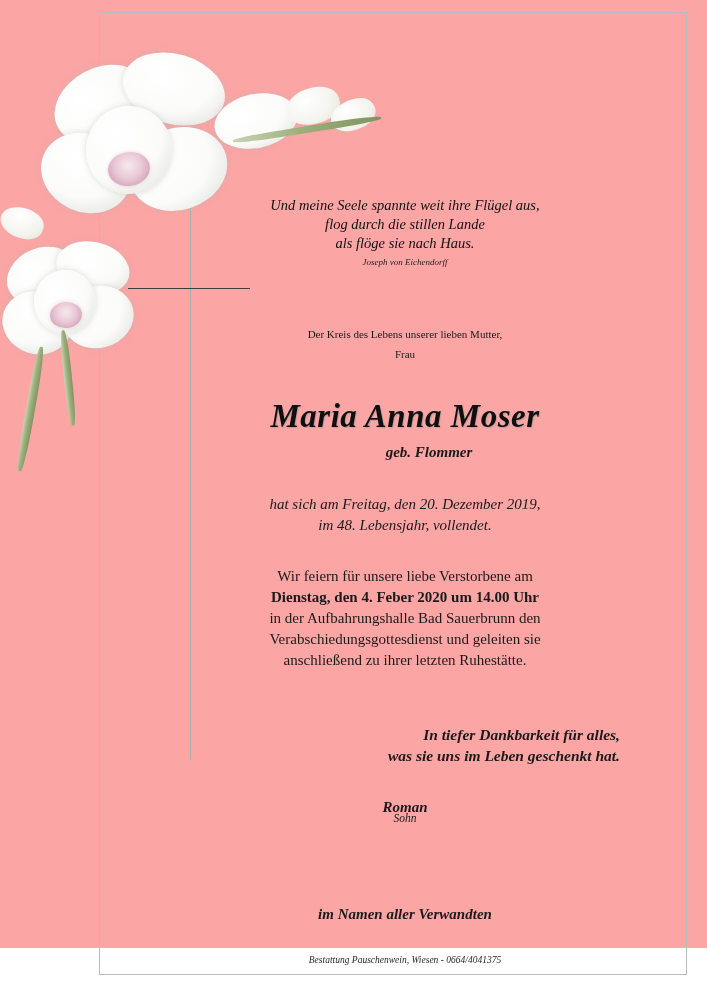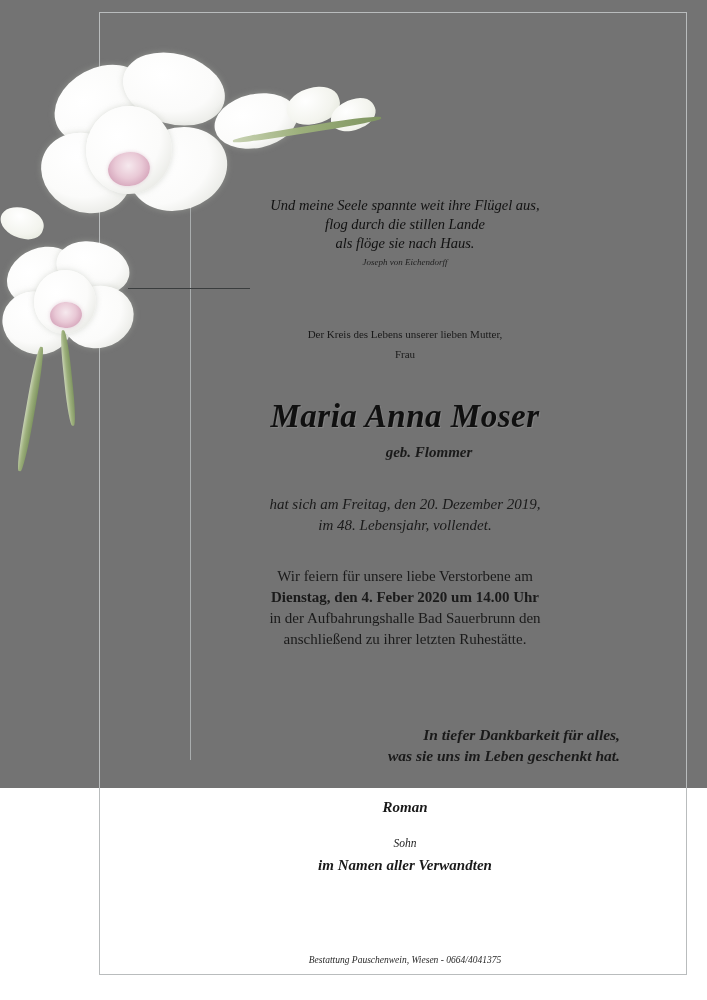--- a/index.html
+++ b/index.html
@@ -11,22 +11,22 @@
     width: 707px;
     height: 1000px;
     font-family: "Liberation Serif", serif;
     color: #1a1a1a;
     overflow: hidden;
   }
 
   .page {
     position: relative;
     width: 707px;
-    height: 788px;
-    background: #737373;
+    height: 948px;
+    background: #fca5a5;
   }
 
   
   .card-frame {
     position: absolute;
     left: 99px;
     top: 12px;
     width: 588px;
     height: 963px;
     border: 1px solid #b9bcbd;
@@ -182,30 +182,30 @@
     position: absolute;
     top: 799px;
     left: 0;
     width: 430px;
     font-weight: bold;
     font-style: italic;
     font-size: 15px;
   }
   .mourner-relation {
     position: absolute;
-    top: 837px;
+    top: 812px;
     left: 0;
     width: 430px;
     font-style: italic;
     font-size: 11.5px;
   }
 
   .closing {
     position: absolute;
-    top: 857px;
+    top: 906px;
     left: 0;
     width: 430px;
     font-weight: bold;
     font-style: italic;
     font-size: 15px;
   }
 
   .footer {
     position: absolute;
     top: 955px;
@@ -270,20 +270,21 @@
 
     <div class="death-info">
       <div>hat sich am Freitag, den 20. Dezember 2019,</div>
       <div>im 48. Lebensjahr, vollendet.</div>
     </div>
 
     <div class="ceremony">
       <div>Wir feiern für unsere liebe Verstorbene am</div>
       <div class="strong">Dienstag, den 4. Feber 2020 um 14.00 Uhr</div>
       <div>in der Aufbahrungshalle Bad Sauerbrunn den</div>
+      <div>Verabschiedungsgottesdienst und geleiten sie</div>
       <div>anschließend zu ihrer letzten Ruhestätte.</div>
     </div>
 
     <div class="gratitude">
       <div>In tiefer Dankbarkeit für alles,</div>
       <div>was sie uns im Leben geschenkt hat.</div>
     </div>
 
     <div class="mourner-name">Roman</div>
     <div class="mourner-relation">Sohn</div>

